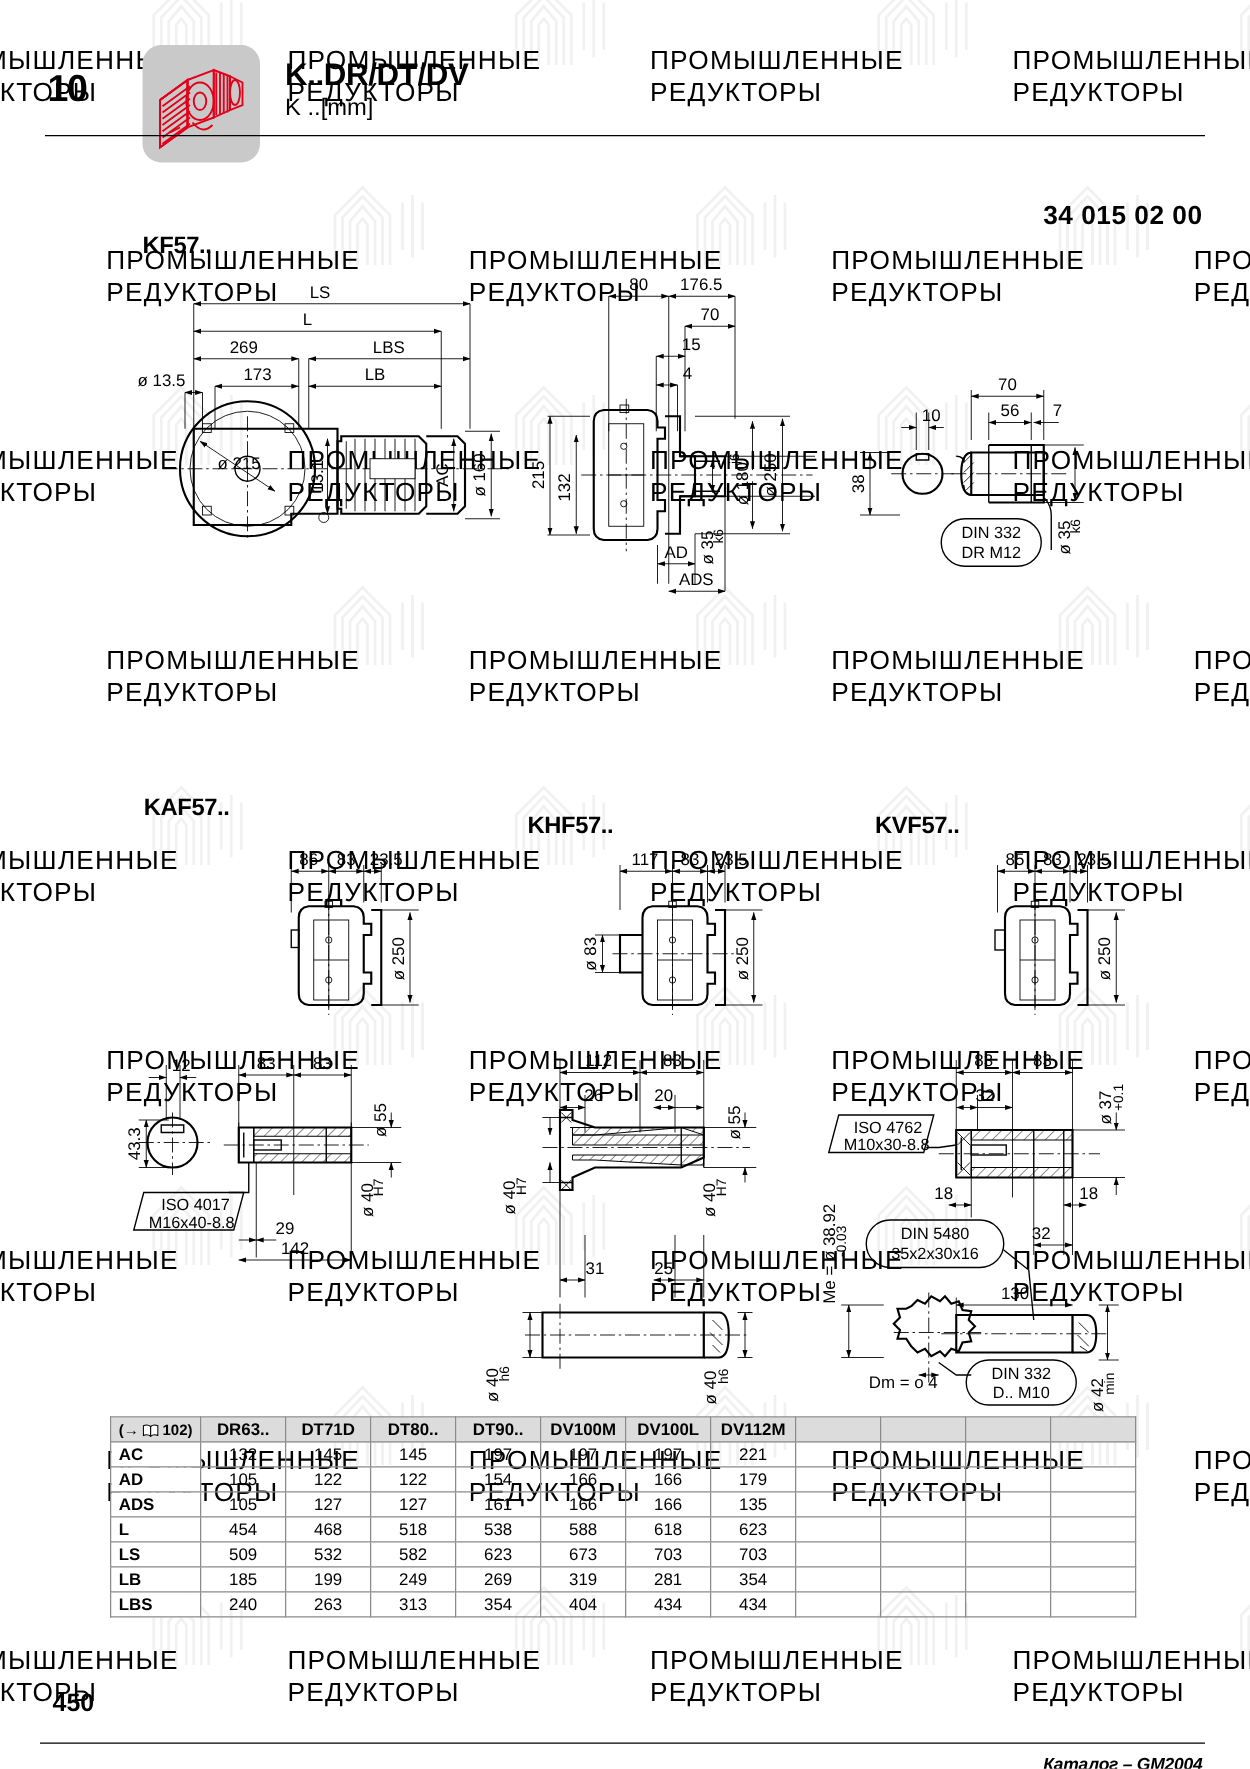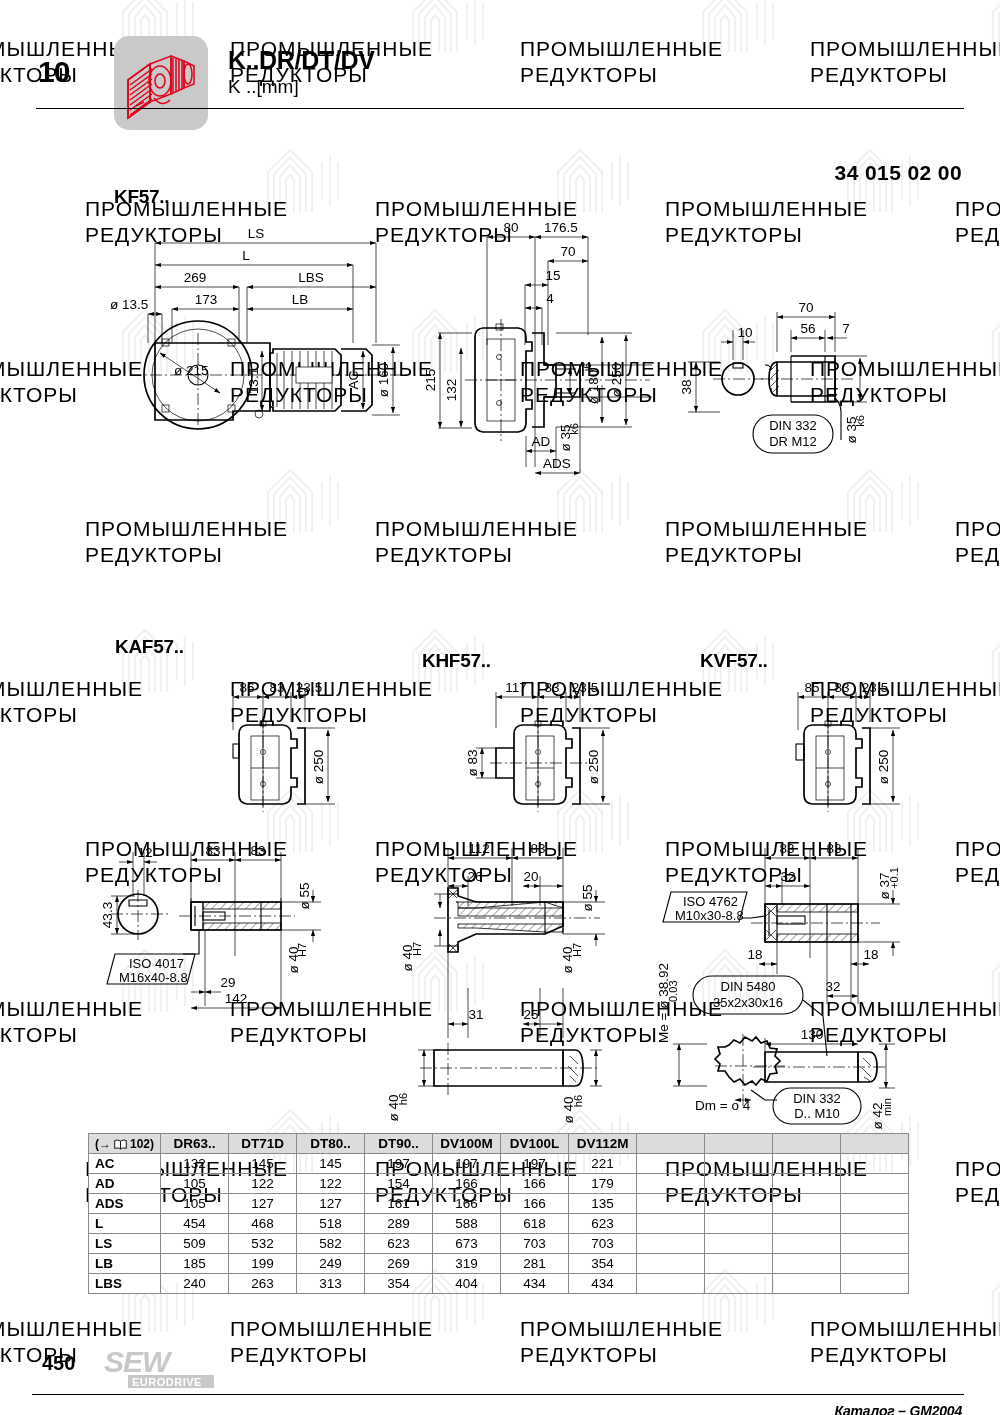--- a/index.html
+++ b/index.html
@@ -1155,21 +1155,21 @@
           <td class="c-emp"></td>
           <td class="c-emp"></td>
           <td class="c-emp"></td>
           <td class="c-emp"></td>
         </tr>
         <tr>
           <th class="c-lab">L</th>
           <td class="c-val">454</td>
           <td class="c-val">468</td>
           <td class="c-val">518</td>
-          <td class="c-val">289</td>
+          <td class="c-val">538</td>
           <td class="c-val">588</td>
           <td class="c-val">618</td>
           <td class="c-val">623</td>
           <td class="c-emp"></td>
           <td class="c-emp"></td>
           <td class="c-emp"></td>
           <td class="c-emp"></td>
         </tr>
         <tr>
           <th class="c-lab">LS</th>
@@ -1210,23 +1210,16 @@
           <td class="c-val">434</td>
           <td class="c-emp"></td>
           <td class="c-emp"></td>
           <td class="c-emp"></td>
           <td class="c-emp"></td>
         </tr>
       </tbody>
   </table>
 
   <div id="pg">450</div>
-  <div id="sew">
-    <svg width="130" height="44" viewBox="0 0 130 44">
-      <text x="2" y="26" font-family="Liberation Sans, sans-serif" font-size="30" font-weight="bold" font-style="italic" fill="#c8c8c8" letter-spacing="-1">SEW</text>
-      <rect x="26" y="29" width="86" height="13" fill="#c8c8c8"></rect>
-      <text x="30" y="39.5" font-family="Liberation Sans, sans-serif" font-size="11" font-weight="bold" fill="#ffffff" letter-spacing="0.5">EURODRIVE</text>
-    </svg>
-  </div>
   <div id="cat">Каталог – GM2004</div>
   <div id="ftr-rule"></div>
 
 </div>
 
 </body></html>

